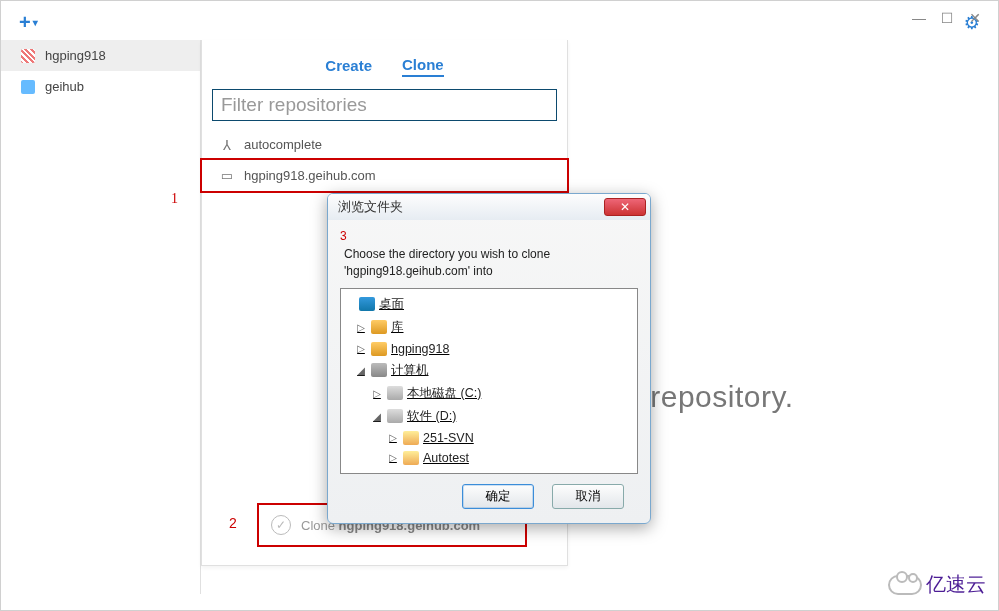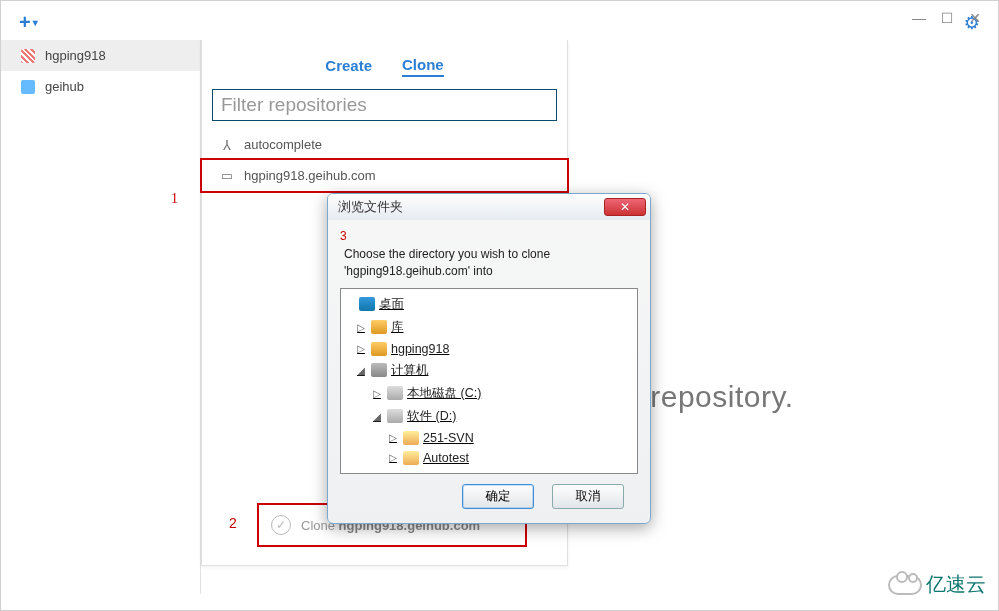--- a/index.html
+++ b/index.html
@@ -34,21 +34,21 @@
   .book-ico::before { content: "▭"; color: #777; }
   .marker { position: absolute; color: #c00; font-size: 14px; font-family: "Segoe UI"; }
   .marker1 { top: 190px; left: 170px; }
   .panel-spacer { height: 300px; }
   .clone-footer { border: 2px solid #c00; margin: 12px 40px 18px 55px; padding: 10px 12px; display: flex; align-items: center; gap: 10px; position: relative; }
   .marker2 { position: absolute; left: -30px; top: 10px; color: #c00; font-size: 14px; }
   .check-circle { width: 20px; height: 20px; border: 1.5px solid #bbb; border-radius: 50%; display:flex; align-items:center; justify-content:center; color:#bbb; font-size:12px;}
   .clone-footer-txt { color: #999; font-size: 13px; }
   .clone-footer-txt b { color: #888; font-weight: 600; }
   .big-text { position: absolute; left: 380px; top: 340px; font-size: 30px; color: #777; font-weight: 300; letter-spacing: 0.5px; }
-  .watermark { position: absolute; right: 12px; bottom: 12px; font-size: 20px; color: #0f766e; display:flex; align-items:center; gap:4px;}
+  .watermark { position: absolute; right: 12px; bottom: 12px; font-size: 20px; color: #4c1d95; display:flex; align-items:center; gap:4px;}
   .watermark .cloud { width:34px; height:20px; border:2px solid #bbb; border-radius:50px; position:relative;}
   .watermark .cloud::before { content:""; position:absolute; width:8px;height:8px; border:2px solid #bbb; border-radius:50%; top:-6px; left:6px; background:#fff;}
   .watermark .cloud::after { content:""; position:absolute; width:6px;height:6px; border:2px solid #bbb; border-radius:50%; top:-4px; left:18px; background:#fff;}
   
   .dialog { position: absolute; left: 326px; top: 192px; width: 324px; background: linear-gradient(#f7f7f7,#eef0f2); border: 1px solid #7aa8ce; border-radius: 6px; box-shadow: 0 4px 16px rgba(0,0,0,0.35); overflow: hidden; }
   .dlg-title { display:flex; justify-content:space-between; align-items:center; padding: 4px 4px 4px 10px; background: linear-gradient(#fdfdfd,#e6ecf2); font-size: 13px; color: #333; }
   .dlg-close { width: 42px; height: 18px; background: linear-gradient(#e67,#c33); color:#fff; border-radius:3px; font-size:12px; display:flex;align-items:center;justify-content:center; cursor:pointer; border:1px solid #a22;}
   .dlg-body { padding: 6px 12px 10px 12px; }
   .marker3 { color:#c00; font-size:12px; }
   .dlg-msg { font-family: "SimSun", monospace; font-size: 12px; color: #222; margin: 2px 0 8px 4px; line-height: 1.4; }

